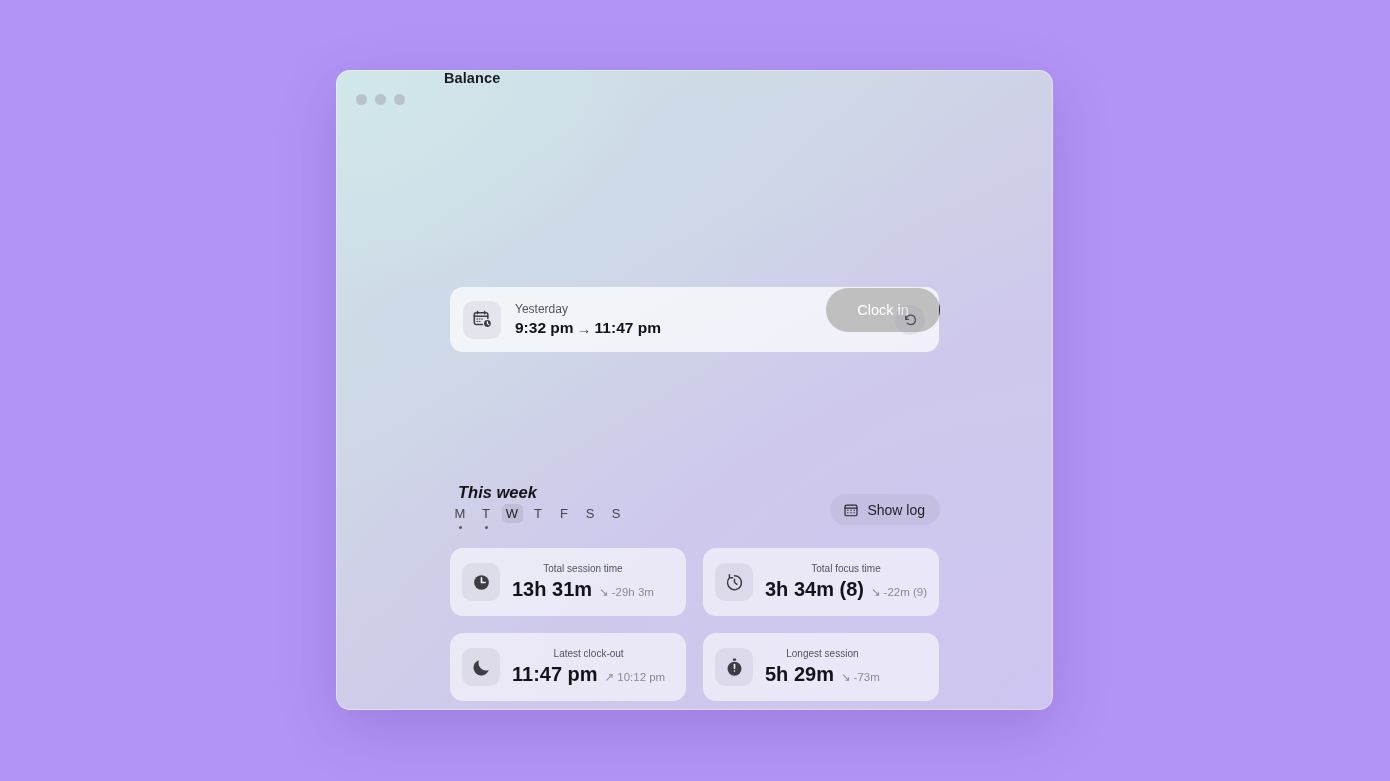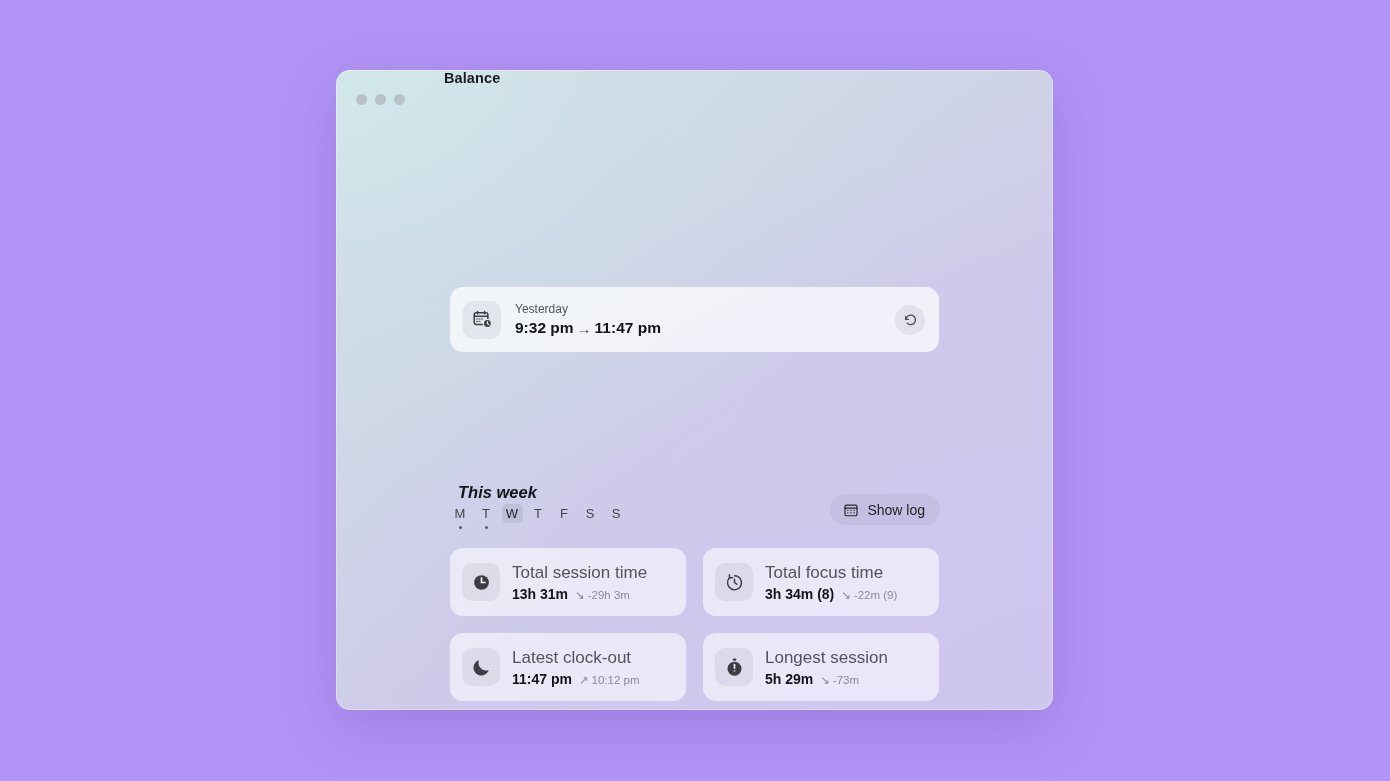--- a/index.html
+++ b/index.html
@@ -266,34 +266,35 @@
     display: flex;
     align-items: center;
     padding: 0 12px;
     box-sizing: border-box;
   }
   .stat-text {
     margin-left: 12px;
     min-width: 0;
   }
   .stat-label {
-    font-size: 17px;
+    font-size: 10px;
     color: #53535c;
     line-height: 1.25;
     white-space: nowrap;
+    text-align: center;
   }
   .stat-row {
     display: flex;
     align-items: baseline;
     gap: 7px;
     margin-top: 2px;
     white-space: nowrap;
   }
   .stat-value {
-    font-size: 14px;
+    font-size: 20px;
     font-weight: bold;
     color: #141418;
   }
   .stat-delta {
     font-size: 11.5px;
     color: #8a8a95;
     display: inline-flex;
     align-items: center;
     gap: 3px;
   }
@@ -311,20 +312,21 @@
       <span class="tl-dot"></span>
       <span class="tl-dot"></span>
       <span class="tl-dot"></span>
     </div>
     <div class="window-title">Balance</div>
   </div>
 
   <div class="content">
 
 
+    <button class="clock-in-btn">Clock in</button>
 
     <div class="yesterday-card">
       <div class="icon-tile">
         <svg width="21" height="21" viewBox="0 0 24 24" fill="none" stroke="#3d3d46" stroke-width="1.7" stroke-linecap="round">
           <rect x="2.6" y="4.2" width="15.5" height="13.5" rx="2.2"></rect>
           <path d="M2.6 8.4h15.5"></path>
           <path d="M6.3 2.8v2.6"></path>
           <path d="M14.4 2.8v2.6"></path>
           <g stroke="#3d3d46" stroke-width="1.1">
             <path d="M5.3 11.4h1.1M8.1 11.4h1.1M10.9 11.4h1.1M5.3 14.2h1.1M8.1 14.2h1.1"></path>

